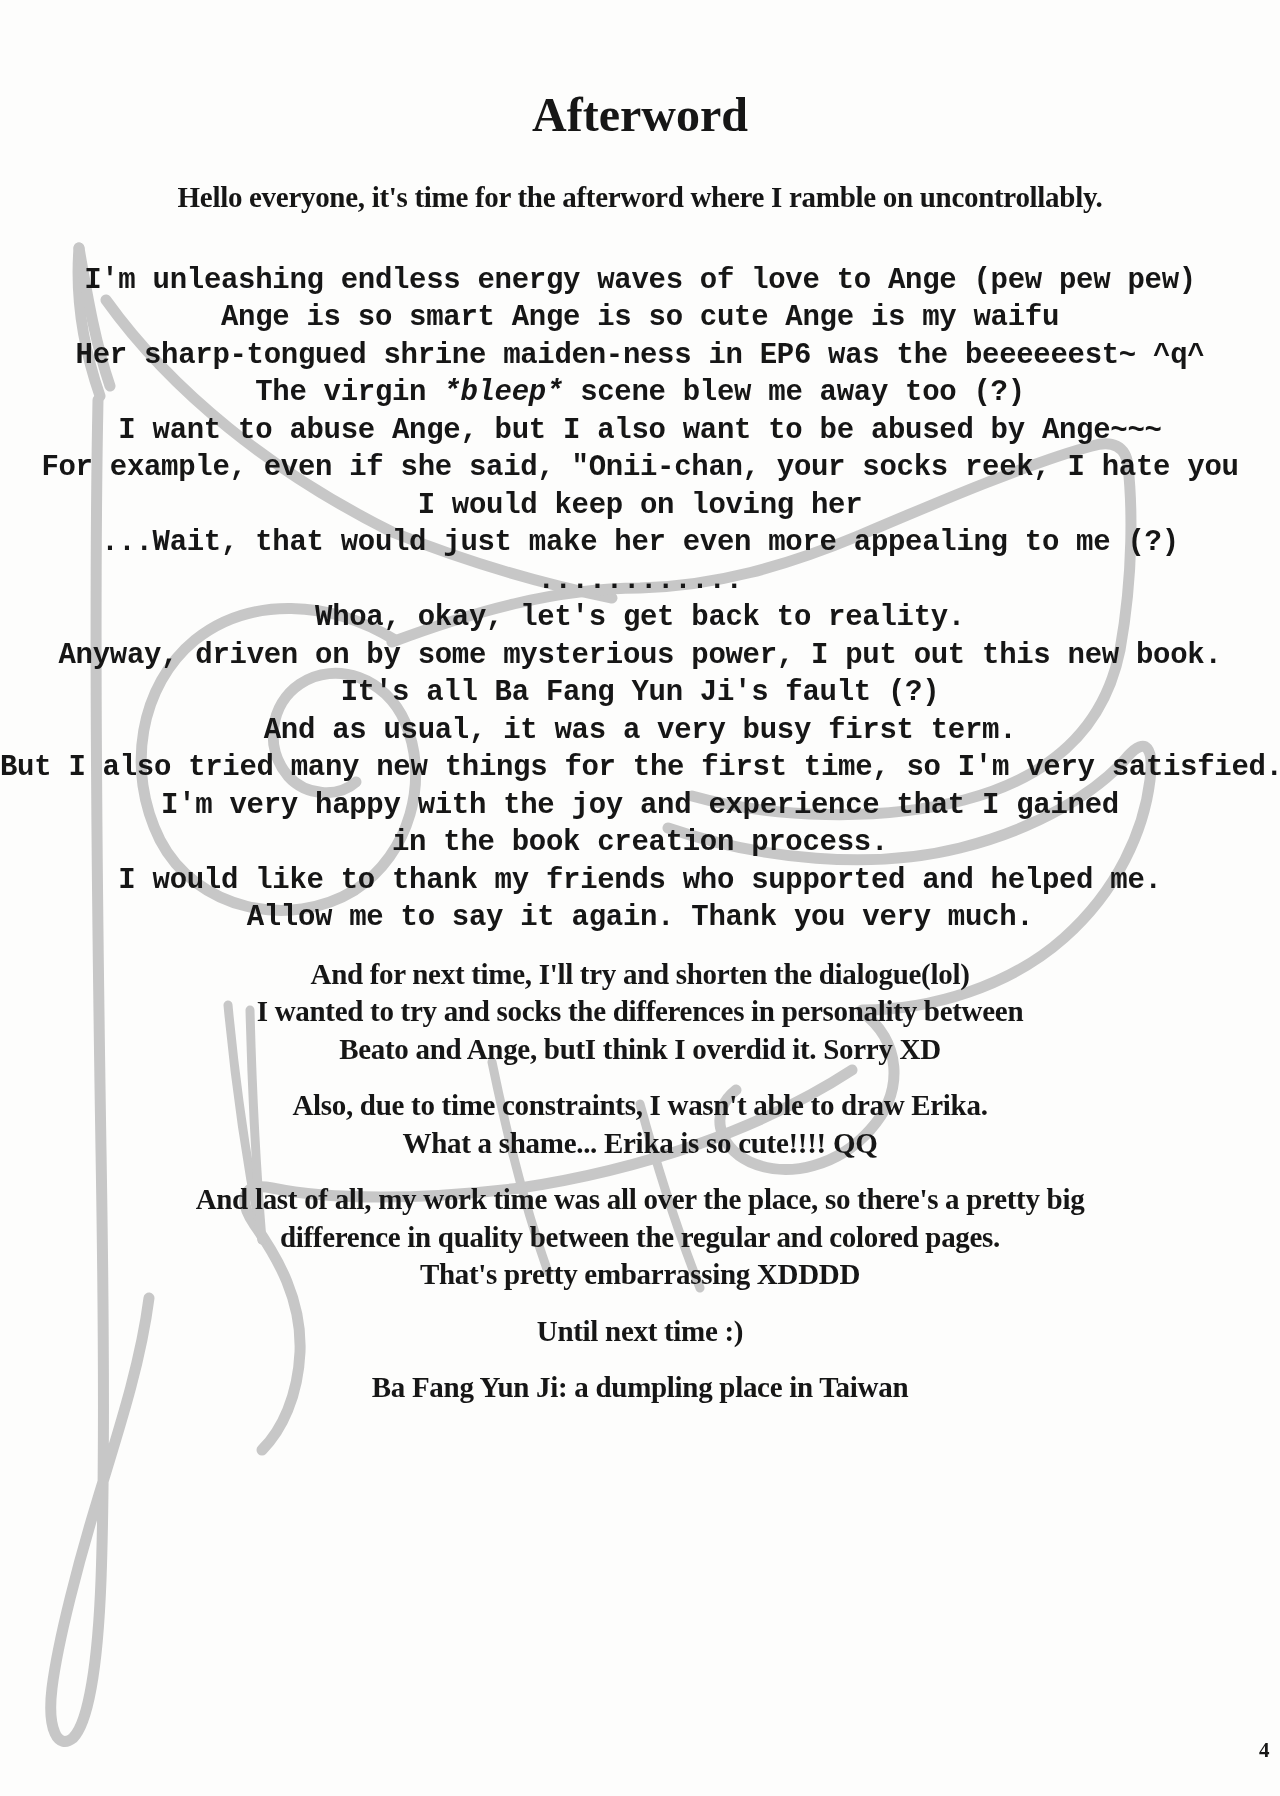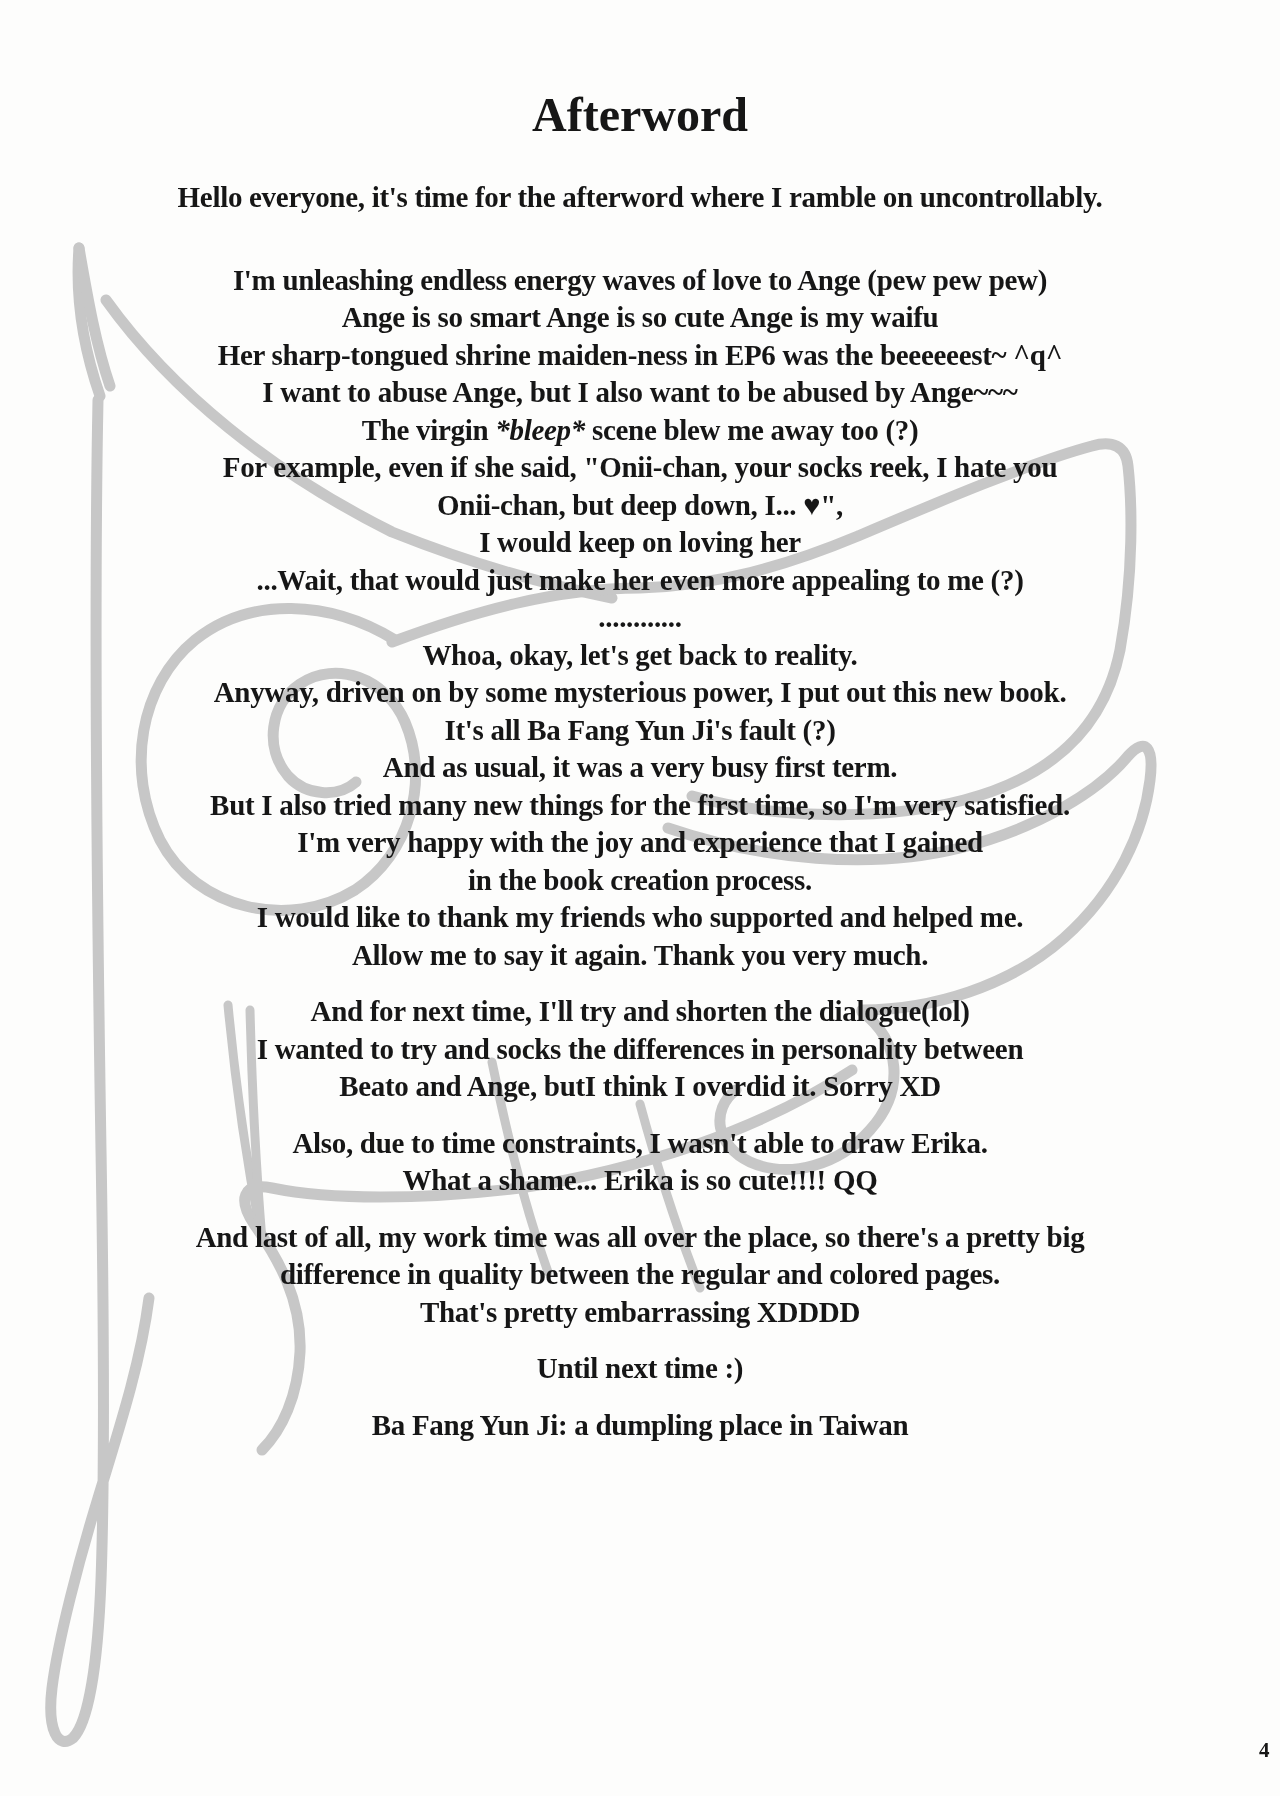--- a/index.html
+++ b/index.html
@@ -15,21 +15,21 @@
   .text-col{
     position:absolute;inset:0;z-index:1;text-align:center;
     font-size:29px;font-weight:700;letter-spacing:-0.3px;
   }
   .doc-title{
     margin:95px 0 0 0;
     font-size:48px;line-height:40px;font-weight:700;letter-spacing:0;
   }
   .para{margin-top:19px;}
   .para.p0{margin-top:44px;}
-  .para.p1{margin-top:45px;}
+  .para.p1{margin-top:45px;font-family:Liberation Mono, monospace;}
   .line{line-height:37.5px;white-space:nowrap;}
   .it{font-style:italic;}
   .page-num{
     position:absolute;z-index:2;left:1259px;top:1738px;
     font-size:21px;font-weight:700;
   }
 </style>
 </head>
 <body>
 
@@ -80,24 +80,23 @@
   <div class="text-col">
     <h1 class="doc-title">Afterword</h1>
 
   <div class="para p0">
         <div class="line">Hello everyone, it's time for the afterword where I ramble on uncontrollably.</div>
       </div>
       <div class="para p1">
         <div class="line">I'm unleashing endless energy waves of love to Ange (pew pew pew)</div>
         <div class="line">Ange is so smart Ange is so cute Ange is my waifu</div>
         <div class="line">Her sharp-tongued shrine maiden-ness in EP6 was the beeeeeest~ ^q^</div>
+        <div class="line"><span>The virgin </span><span class="it">*bleep*</span><span> scene blew me away too (?)</span></div>
         <div class="line">I want to abuse Ange, but I also want to be abused by Ange~~~</div>
-        <div class="line"><span>The virgin </span><span class="it">*bleep*</span><span> scene blew me away too (?)</span></div>
         <div class="line">For example, even if she said, "Onii-chan, your socks reek, I hate you</div>
-        <div class="line">Onii-chan, but deep down, I... ♥",</div>
         <div class="line">I would keep on loving her</div>
         <div class="line">...Wait, that would just make her even more appealing to me (?)</div>
         <div class="line">............</div>
         <div class="line">Whoa, okay, let's get back to reality.</div>
         <div class="line">Anyway, driven on by some mysterious power, I put out this new book.</div>
         <div class="line">It's all Ba Fang Yun Ji's fault (?)</div>
         <div class="line">And as usual, it was a very busy first term.</div>
         <div class="line">But I also tried many new things for the first time, so I'm very satisfied.</div>
         <div class="line">I'm very happy with the joy and experience that I gained</div>
         <div class="line">in the book creation process.</div>

